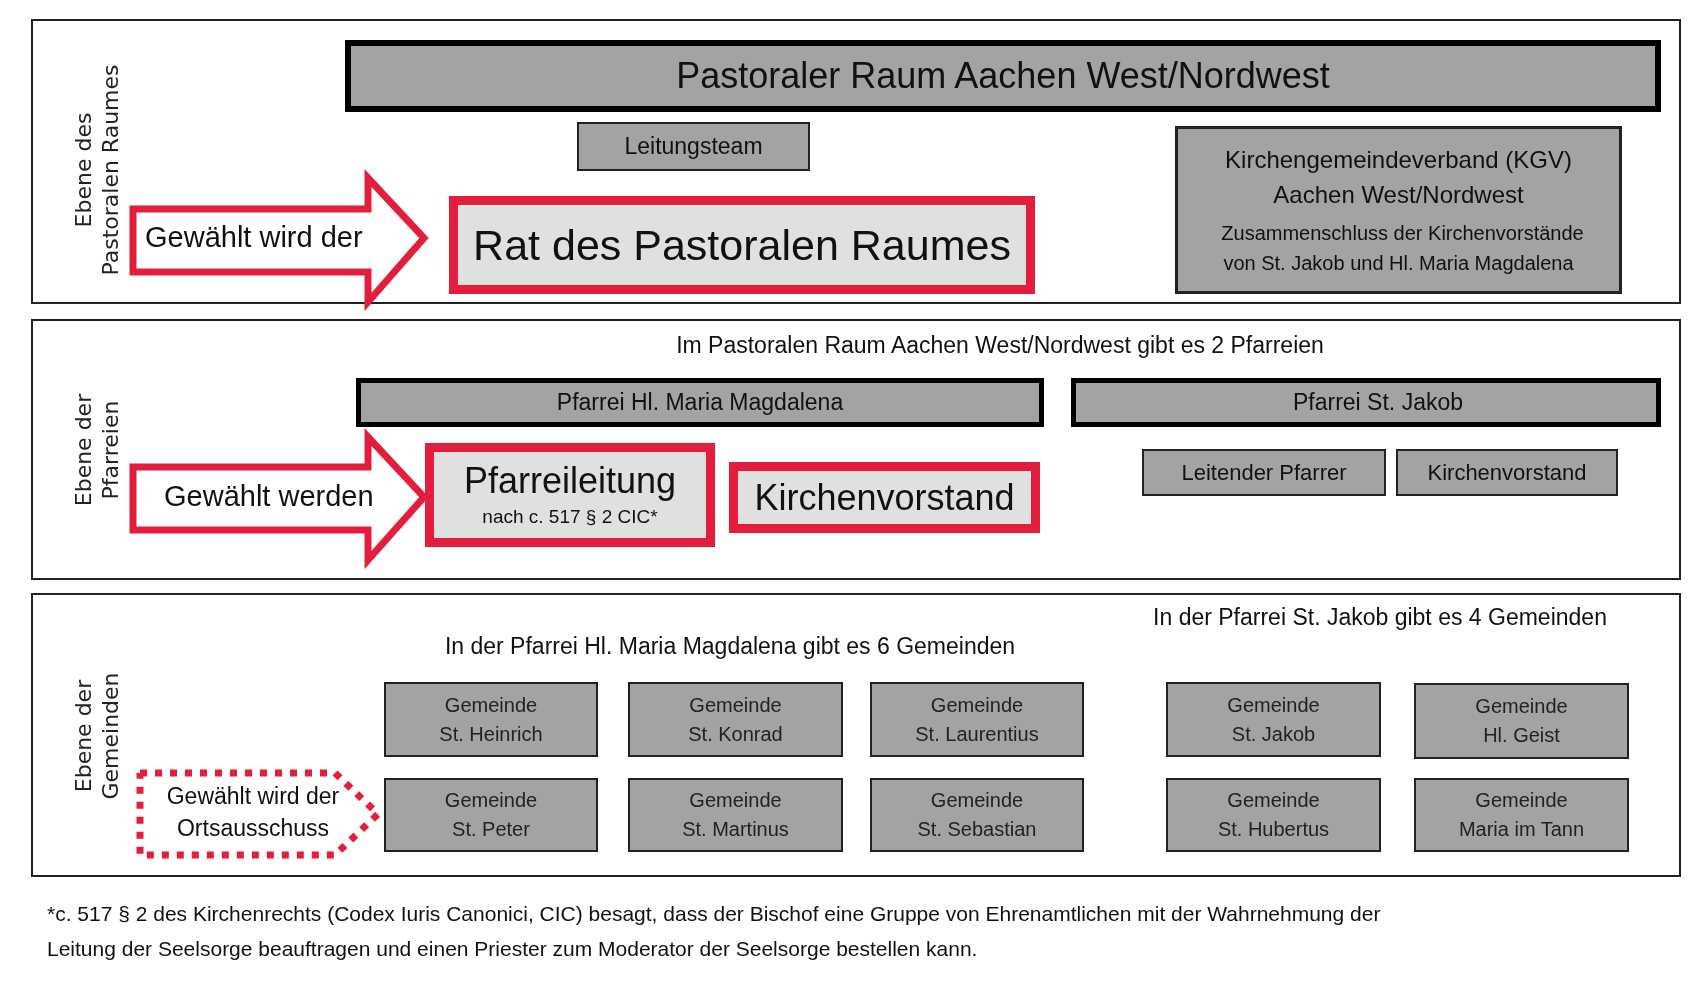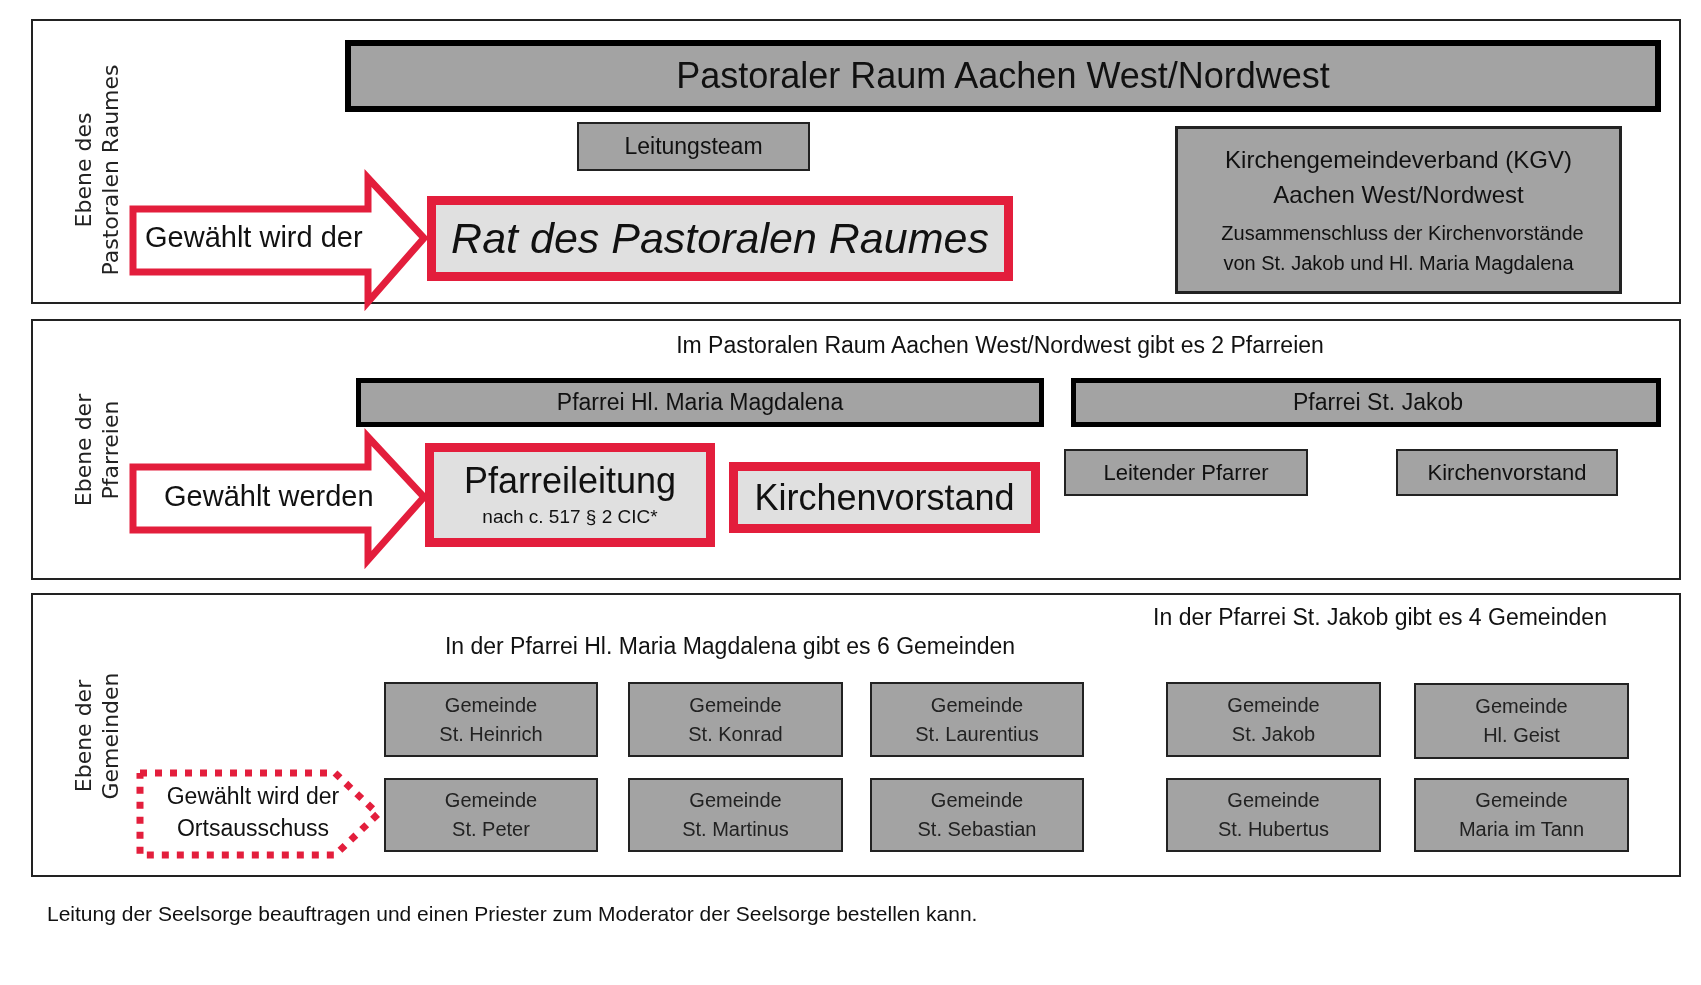--- a/index.html
+++ b/index.html
@@ -37,21 +37,21 @@
 
 <div class="abs gbox" style="left:577px; top:122px; width:233px; height:49px;">
   <span style="font-size:23px;">Leitungsteam</span>
 </div>
 
 <svg style="left:0; top:0;" width="1701" height="985">
   <polygon points="133,209 368,209 368,178 424,238 368,302 368,272 133,272" fill="#ffffff" stroke="#e31e3c" stroke-width="7" stroke-linejoin="miter"></polygon>
 </svg>
 <div class="arrowtext" style="left:145px; top:221px;">Gewählt wird der</div>
 
-<div class="abs redbox" style="left:427px; top:196px; width:586px; height:85px;font-style:italic;">
+<div class="abs redbox" style="left:449px; top:196px; width:586px; height:98px;">
   <span style="font-size:43px;">Rat des Pastoralen Raumes</span>
 </div>
 
 <div class="abs gbox" style="left:1175px; top:126px; width:447px; height:168px; border-width:3px;">
   <div style="font-size:24px; line-height:35px;">Kirchengemeindeverband (KGV)</div>
   <div style="font-size:24px; line-height:35px;">Aachen West/Nordwest</div>
   <div style="font-size:20px; line-height:30px; margin-top:6px;margin-left:8px;">Zusammenschluss der Kirchenvorstände</div>
   <div style="font-size:20px; line-height:30px;">von St. Jakob und Hl. Maria Magdalena</div>
 </div>
 
@@ -79,21 +79,21 @@
 
 <div class="abs redbox" style="left:425px; top:443px; width:290px; height:104px;">
   <div style="font-size:36px; line-height:44px;">Pfarreileitung</div>
   <div style="font-size:19px; line-height:28px;">nach c. 517 § 2 CIC*</div>
 </div>
 
 <div class="abs redbox" style="left:729px; top:462px; width:311px; height:71px;">
   <span style="font-size:36px;">Kirchenvorstand</span>
 </div>
 
-<div class="abs gbox" style="left:1064px; top:449px; width:244px; height:47px;">
+<div class="abs gbox" style="left:1142px; top:449px; width:244px; height:47px;">
   <span style="font-size:22px;">Leitender Pfarrer</span>
 </div>
 
 <div class="abs gbox" style="left:1396px; top:449px; width:222px; height:47px;">
   <span style="font-size:22px;">Kirchenvorstand</span>
 </div>
 
 <div class="abs panel" style="left:31px; top:593px; width:1650px; height:284px;"></div>
 
 <div class="vlabel" style="left:-20px; top:706px; width:240px; height:60px;">
@@ -148,14 +148,15 @@
 <div class="abs gbox" style="left:1166px; top:778px; width:215px; height:74px;">
   <div class="gem">Gemeinde</div>
   <div class="gem">St. Hubertus</div>
 </div>
 <div class="abs gbox" style="left:1414px; top:778px; width:215px; height:74px;">
   <div class="gem">Gemeinde</div>
   <div class="gem">Maria im Tann</div>
 </div>
 
 <div class="abs foot" style="left:47px; top:896px; width:1640px;">
+  <div>*c. 517 § 2 des Kirchenrechts (Codex Iuris Canonici, CIC) besagt, dass der Bischof eine Gruppe von Ehrenamtlichen mit der Wahrnehmung der</div>
   <div>Leitung der Seelsorge beauftragen und einen Priester zum Moderator der Seelsorge bestellen kann.</div>
 </div>
 
 </body></html>

